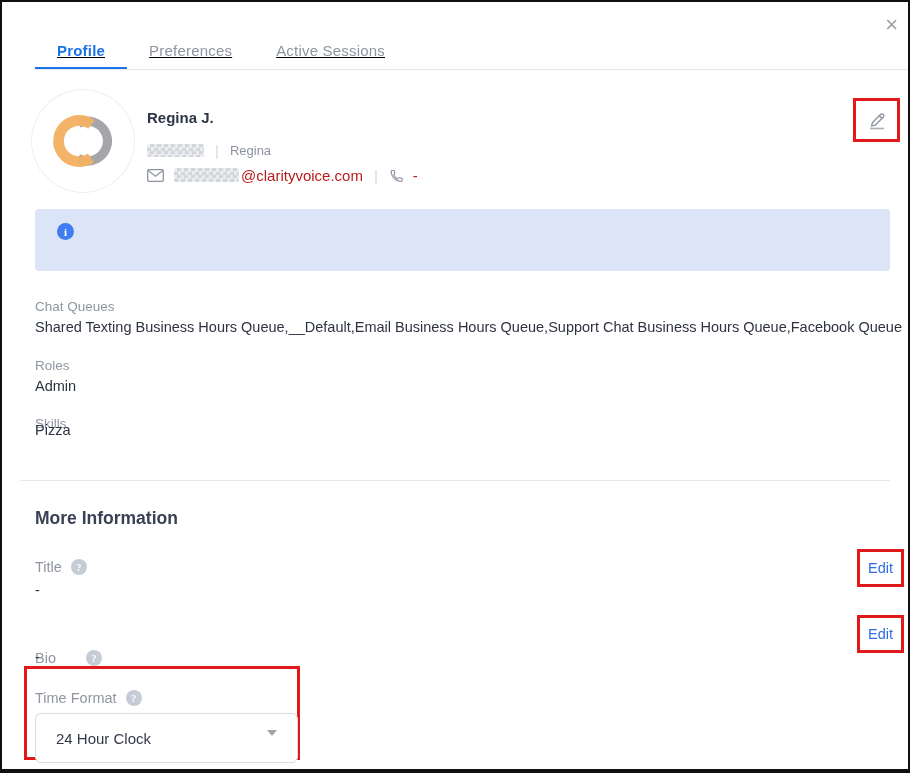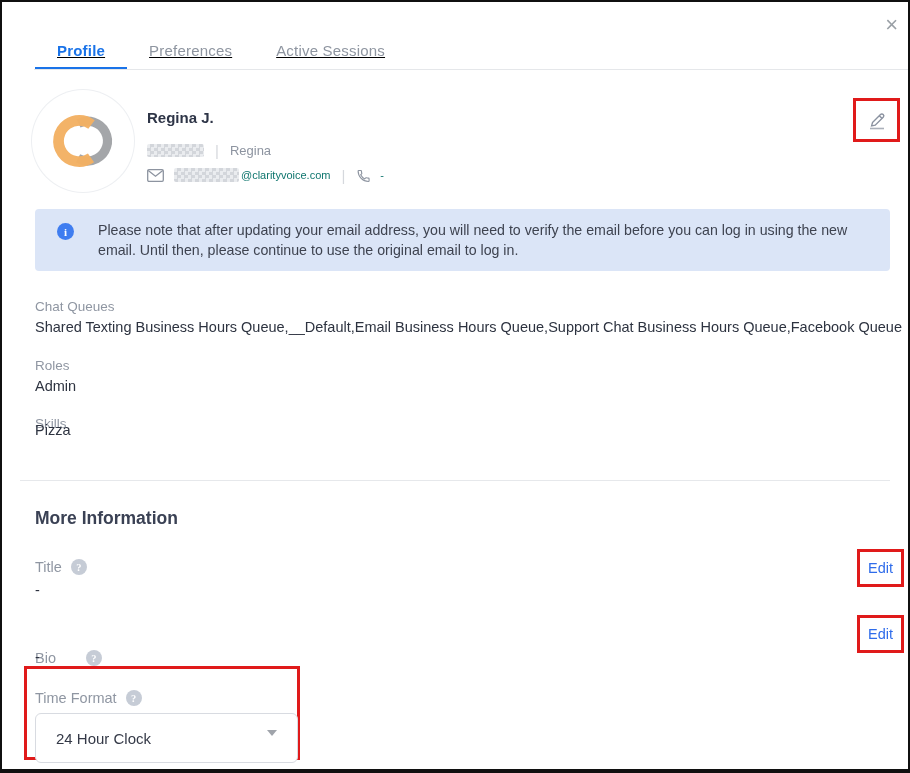--- a/index.html
+++ b/index.html
@@ -24,21 +24,21 @@
             background:#fff; box-shadow:0 0 0 1px #edeff2; display:flex; align-items:center; justify-content:center; }
   .p-name { position:absolute; left:145px; top:107px; font-size:15px; font-weight:bold; color:#2e3547; }
   .p-row2 { position:absolute; left:145px; top:139px; display:flex; align-items:center; height:18px; }
   .p-row3 { position:absolute; left:145px; top:163px; display:flex; align-items:center; height:20px; }
   .blur { background:repeating-conic-gradient(#d3d6db 0% 25%, #eaecef 0% 50%);
           background-size:7px 7px; border-radius:2px; }
   .blur.ext { width:57px; height:13px; }
   .blur.mail { width:65px; height:14px; margin:0 2px 0 10px; }
   .sep { color:#d5d8dd; margin:0 11px; font-size:15px; }
   .gray-sm { color:#8d94a0; font-size:13px; }
-  .gray-md { color:#0f766e; font-size:11px; }
+  .gray-md { color:#b91c1c; font-size:15px; }
 
   
   .ann { position:absolute; border:3px solid #e01a1a; background:transparent; }
   .ann-pencil { left:851px; top:96px; width:47px; height:44px; display:flex; align-items:center; justify-content:center; }
   .ann-edit-title { left:855px; top:547px; width:47px; height:38px; }
   .ann-edit-bio   { left:855px; top:613px; width:47px; height:38px; }
   .ann-timeformat { left:22px;  top:664px; width:276px; height:94px; }
   .ann .edit-link { display:flex; width:100%; height:100%; align-items:center; justify-content:center; }
   .edit-link { color:#2f6cea; font-size:14.5px; cursor:pointer; text-decoration:none; }
 
@@ -122,21 +122,20 @@
       <g fill="none" stroke="#8b92a0" stroke-width="1.4">
         <path d="M8.5 15.5 L16.5 7.5 a1.9 1.9 0 0 1 2.7 2.7 L11.2 18.2 L7.6 18.9 Z"></path>
         <path d="M15.3 8.7 l2.6 2.6"></path>
       </g>
       <line x1="6" y1="21.5" x2="20" y2="21.5" stroke="#aab0ba" stroke-width="1.6"></line>
     </svg>
   </div>
 
   <div class="notice">
     <div class="notice-icon">i</div>
-    <div class="notice-text">Please note that after updating your email address, you will need to verify the email before you can log in using the new email. Until then, please continue to use the original email to log in.</div>
   </div>
 
   <div class="f-label" style="top:297px;">Chat Queues</div>
   <div class="f-value" style="top:317px;">Shared Texting Business Hours Queue,__Default,Email Business Hours Queue,Support Chat Business Hours Queue,Facebook Queue</div>
 
   <div class="f-label" style="top:356px;">Roles</div>
   <div class="f-value" style="top:376px;">Admin</div>
 
   <div class="f-label" style="top:414px;">Skills</div>
   <div class="f-value" style="top:420px;">Pizza</div>

